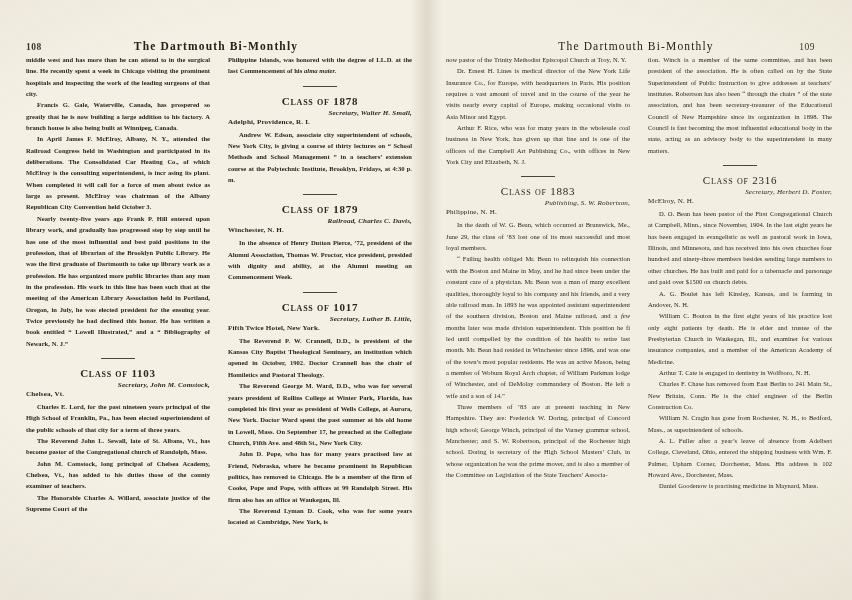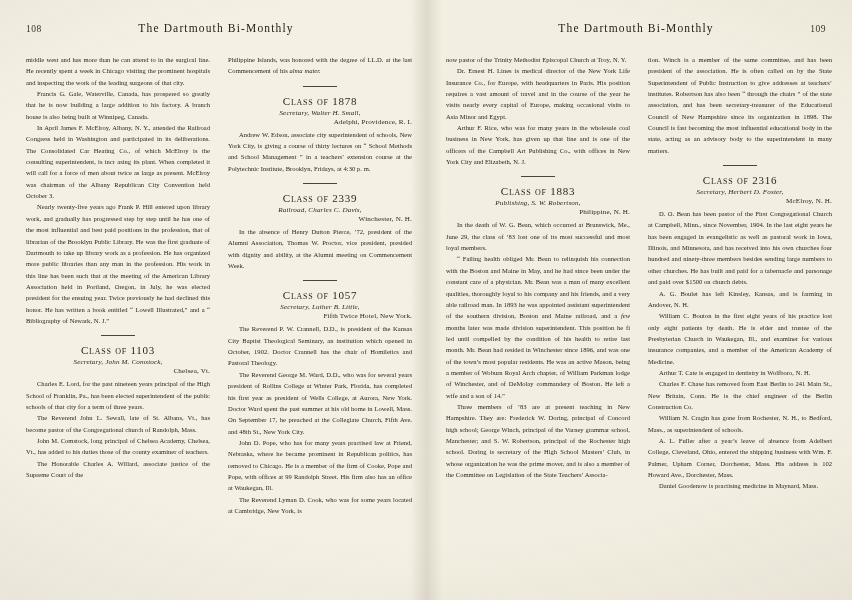--- a/index.html
+++ b/index.html
@@ -37,21 +37,21 @@
     mix-blend-mode: multiply;
   }
 
   .page {
     width: 426px;
     height: 600px;
     position: relative;
     box-sizing: border-box;
     background: #f4f0e4;
   }
-  .page.left  { padding: 22px 20px 17px 26px; }
+  .page.left  { padding: 22px 20px 17px 26px; font-weight: bold; }
   .page.right { padding: 22px 26px 16px 20px; background: #f2eee1; }
 
   
   .page.left::before {
     content: "";
     position: absolute;
     top: 0; right: 0; bottom: 0;
     width: 16px;
     background: linear-gradient(to right, rgba(130,118,92,0) 0%, rgba(118,106,80,0.16) 100%);
     pointer-events: none;
@@ -80,22 +80,23 @@
     width: 38px;
     flex: none;
   }
   .running-head .title {
     flex: 1;
     text-align: center;
     font-size: 11.5px;
     letter-spacing: 1.15px;
     color: #262219;
     white-space: nowrap;
-  }
-  .running-head.rev .folio { text-align: right; }
+    margin-top: 18px;
+  }
+  .running-head.rev .folio { text-align: center; }
 
   .cols {
     display: flex;
     gap: 18px;
     position: relative;
     z-index: 2;
   }
   .col {
     width: 184px;
     flex: none;
@@ -123,29 +124,29 @@
 
   .class-head {
     text-align: center;
     font-size: 11px;
     letter-spacing: 0.75px;
     color: #2b2720;
     margin: 0 0 2px 0;
     font-variant: small-caps;
   }
   .sec-line {
-    text-align: center;
+    text-align: right;
     font-size: 7.1px;
     font-style: italic;
     color: #2b2720;
     margin: 0 0 1px 0;
     letter-spacing: 0.15px;
   }
   .sec-addr {
-    text-align: right;
+    text-align: left;
     font-size: 7.1px;
     color: #2b2720;
     margin: 0 0 3px 0;
     letter-spacing: 0.15px;
   }
 </style>
 </head>
 <body>
 
 <div class="spread">
@@ -172,26 +173,26 @@
           <p class="para">The Honorable Charles A. Willard, associate justice of the Supreme Court of the</p>
         </div>
       <div class="col">
           <p class="para cont">Philippine Islands, was honored with the degree of LL.D. at the last Commencement of his <i>alma mater.</i></p>
           <div class="rule"></div>
           <div class="class-head">Class of 1878</div>
           <div class="sec-line">Secretary, Walter H. Small,</div>
           <div class="sec-addr">Adelphi, Providence, R. I.</div>
           <p class="para">Andrew W. Edson, associate city superintendent of schools, New York City, is giving a course of thirty lectures on “ School Methods and School Management ” in a teachers’ extension course at the Polytechnic Institute, Brooklyn, Fridays, at 4:30 p. m.</p>
           <div class="rule"></div>
-          <div class="class-head">Class of 2339</div>
+          <div class="class-head">Class of 1879</div>
           <div class="sec-line">Railroad, Charles C. Davis,</div>
           <div class="sec-addr">Winchester, N. H.</div>
           <p class="para">In the absence of Henry Dutton Pierce, ’72, president of the Alumni Association, Thomas W. Proctor, vice president, presided with dignity and ability, at the Alumni meeting on Commencement Week.</p>
           <div class="rule"></div>
-          <div class="class-head">Class of 1057</div>
+          <div class="class-head">Class of 1017</div>
           <div class="sec-line">Secretary, Luther B. Little,</div>
           <div class="sec-addr">Fifth Twice Hotel, New York.</div>
           <p class="para">The Reverend P. W. Crannell, D.D., is president of the Kansas City Baptist Theological Seminary, an institution which opened in October, 1902.  Doctor Crannell has the chair of Homiletics and Pastoral Theology.</p>
           <p class="para">The Reverend George M. Ward, D.D., who was for several years president of Rollins College at Winter Park, Florida, has completed his first year as president of Wells College, at Aurora, New York.  Doctor Ward spent the past summer at his old home in Lowell, Mass.  On September 17, he preached at the Collegiate Church, Fifth Ave. and 48th St., New York City.</p>
           <p class="para">John D. Pope, who has for many years practised law at Friend, Nebraska, where he became prominent in Republican politics, has removed to Chicago.  He is a member of the firm of Cooke, Pope and Pope, with offices at 99 Randolph Street.  His firm also has an office at Waukegan, Ill.</p>
           <p class="para">The Reverend Lyman D. Cook, who was for some years located at Cambridge, New York, is</p>
         </div>
     </div>
   </div>
 

